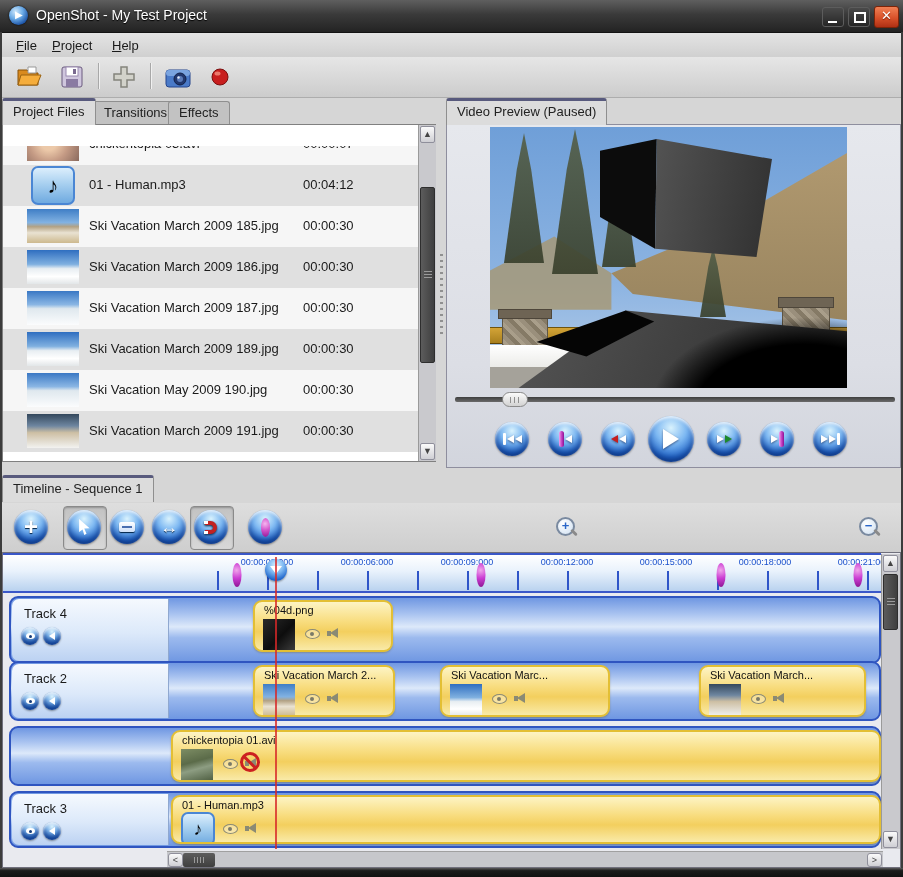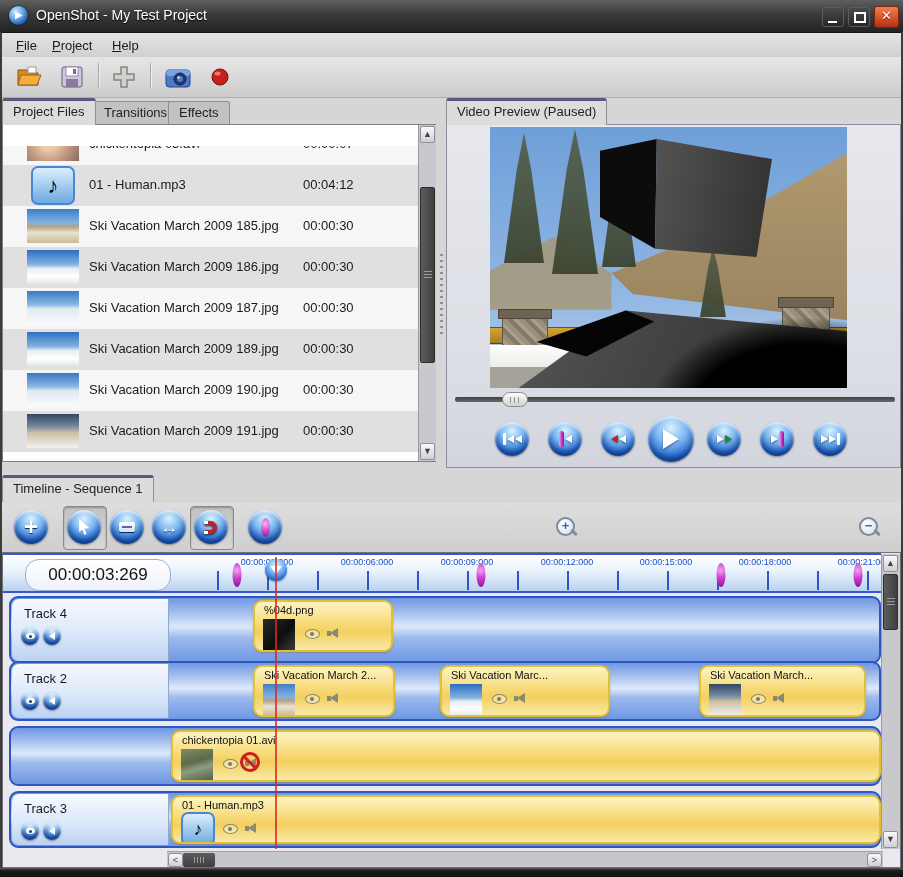--- a/index.html
+++ b/index.html
@@ -349,21 +349,21 @@
 
   <div class="frow">
     <div class="thumb th-ski2"></div>
     <span class="c-file">Ski Vacation March 2009 189.jpg</span>
     <span class="c-len">00:00:30</span>
     <span class="c-label"></span>
   </div>
 
   <div class="frow">
     <div class="thumb th-ski3"></div>
-    <span class="c-file">Ski Vacation March 2009 190.jpg</span>
+    <span class="c-file">Ski Vacation May 2009 190.jpg</span>
     <span class="c-len">00:00:30</span>
     <span class="c-label"></span>
   </div>
 
   <div class="frow">
     <div class="thumb th-ski4"></div>
     <span class="c-file">Ski Vacation March 2009 191.jpg</span>
     <span class="c-len">00:00:30</span>
     <span class="c-label"></span>
   </div>
@@ -463,21 +463,20 @@
       </div>
 
     <div class="mag" style="left:856px">
       <span class="lens">−</span>
         <span class="handle"></span>
       </div>
   </div>
 
   <div class="tl-canvas">
     <div class="ruler">
-      <div class="timecode">00:00:03:269</div>
     <span class="r-tick" style="left: 214px;"></span>
         <span class="r-tick" style="left: 264px;"></span>
         <span class="r-tick" style="left: 314px;"></span>
         <span class="r-tick" style="left: 364px;"></span>
         <span class="r-tick" style="left: 414px;"></span>
         <span class="r-tick" style="left: 464px;"></span>
         <span class="r-tick" style="left: 514px;"></span>
         <span class="r-tick" style="left: 564px;"></span>
         <span class="r-tick" style="left: 614px;"></span>
         <span class="r-tick" style="left: 664px;"></span>

